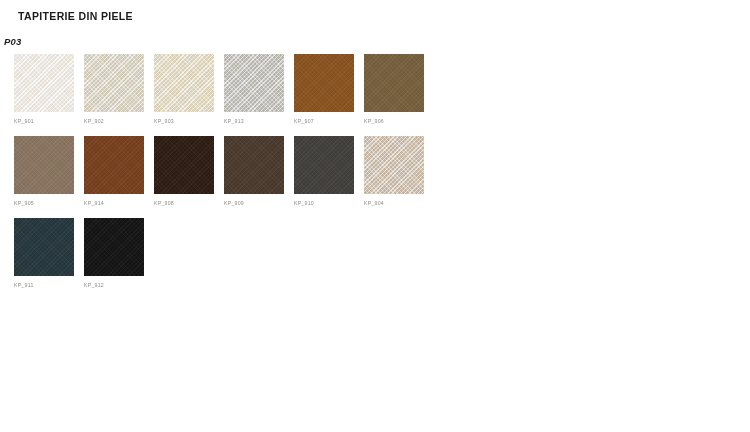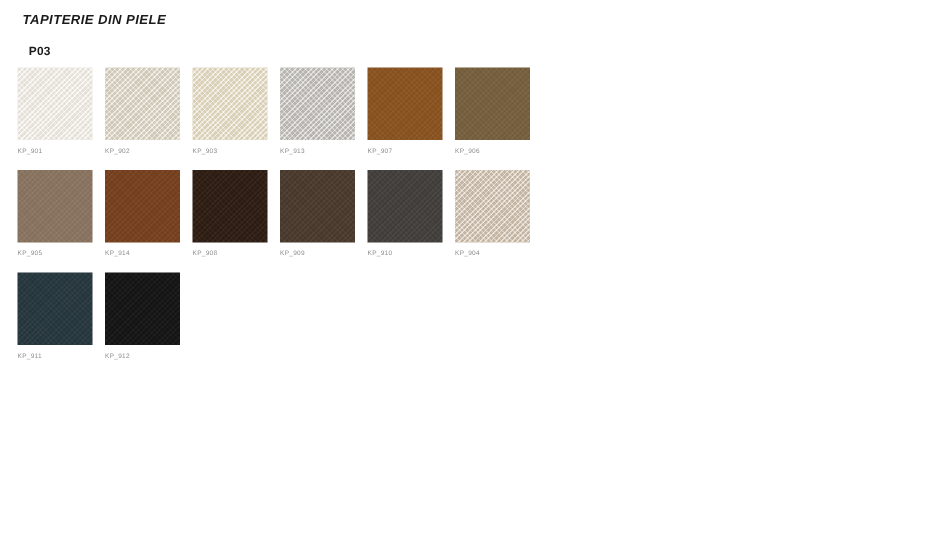--- a/index.html
+++ b/index.html
@@ -22,27 +22,27 @@
   }
   .page-title {
     position: absolute;
     left: 18px;
     top: 10px;
     font-size: 10.5px;
     font-weight: bold;
     letter-spacing: 0.35px;
     color: #1b1b1b;
     white-space: nowrap;
-    font-style: italic;
   }
   .collection-code {
     position: absolute;
-    left: 23px;
+    left: 4px;
     top: 36px;
     font-size: 9.5px;
+    font-style: italic;
     font-weight: bold;
     letter-spacing: 0.2px;
     color: #1b1b1b;
     white-space: nowrap;
     text-align: center;
   }
   .swatch-grid {
     position: absolute;
     left: 14px;
     top: 54px;

